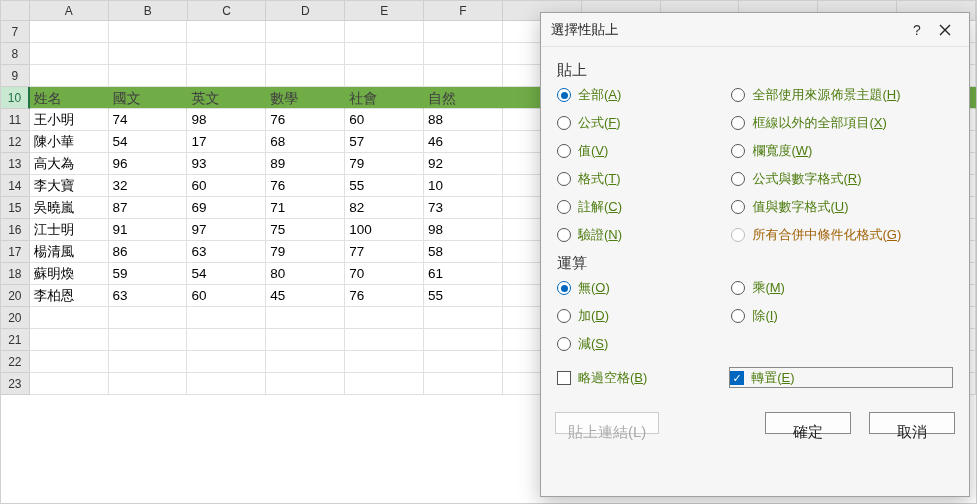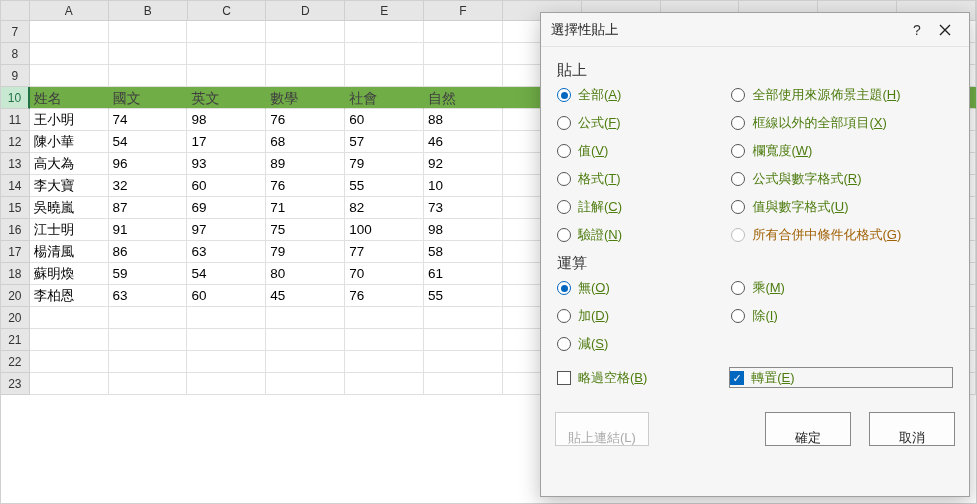--- a/index.html
+++ b/index.html
@@ -171,24 +171,24 @@
     display: flex;
     justify-content: space-between;
     align-items: center;
     padding: 10px 14px 4px 14px;
   }
   .btn {
     min-width: 86px;
     height: 18px;
     border: 1px solid #888;
     background: #fdfdfd;
-    font-size: 13px;
+    font-size: 15px;
     color: #222;
     cursor: pointer;
-    padding: 16px 12px;
+    padding: 10px 12px;
   }
   .btn:disabled { color: #aaa; border-color: #ccc; cursor: default; }
   .btn-group { display: flex; gap: 18px; }
 </style>
 </head>
 <body>
 
 <div class="spreadsheet">
   <div class="col-headers">
     <div class="row-head-spacer"></div>

